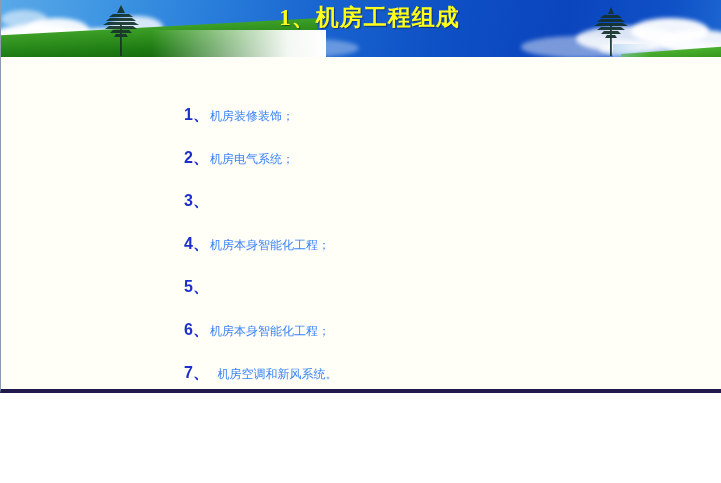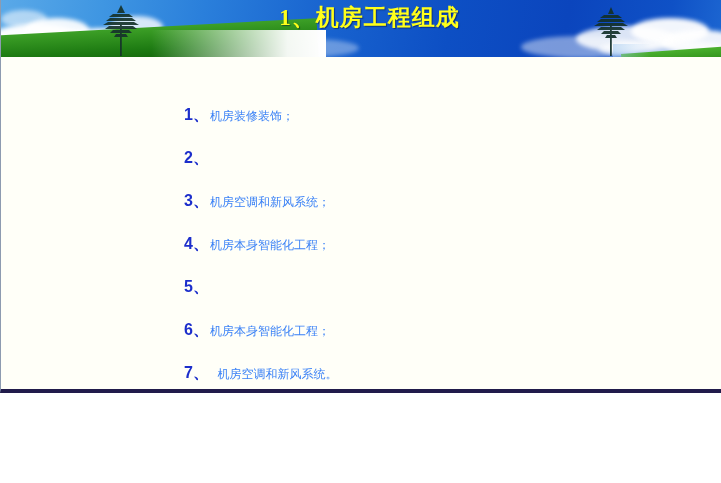--- a/index.html
+++ b/index.html
@@ -210,25 +210,25 @@
   <div class="content">
     <div class="bullet-list">
 
       <div class="bullet">
         <span class="bullet-num">1、</span>
         <span class="bullet-text">机房装修装饰；</span>
       </div>
 
       <div class="bullet">
         <span class="bullet-num">2、</span>
+        <span class="bullet-text">机房电气系统；</span>
       </div>
 
       <div class="bullet">
         <span class="bullet-num">3、</span>
-        <span class="bullet-text">机房空调和新风系统；</span>
       </div>
 
       <div class="bullet">
         <span class="bullet-num">4、</span>
         <span class="bullet-text">机房本身智能化工程；</span>
       </div>
 
       <div class="bullet">
         <span class="bullet-num">5、</span>
       </div>

